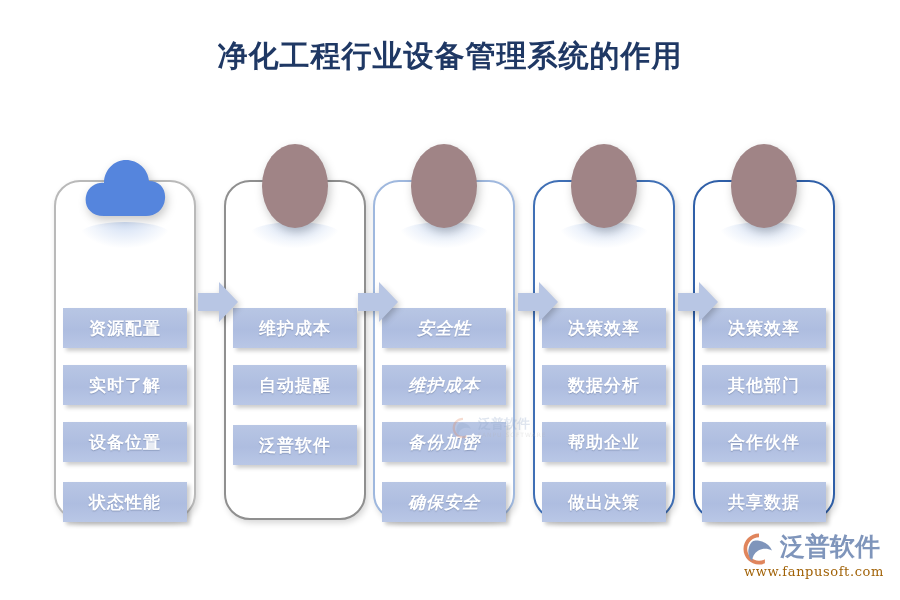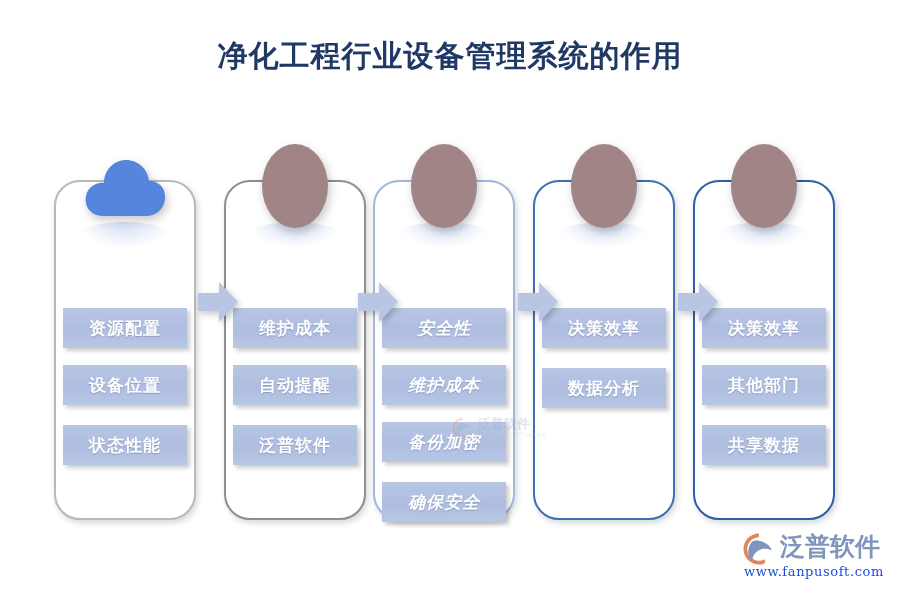--- a/index.html
+++ b/index.html
@@ -192,21 +192,21 @@
     font-weight: 700;
     color: #7f95bb;
     font-family: "DejaVu Sans", "Liberation Sans", sans-serif;
     white-space: nowrap;
   }
   .brand .b-url {
     position: absolute;
     left: 2px; top: 34px;
     font-size: 13px;
     letter-spacing: 0.6px;
-    color: #1d4ed8;
+    color: #a16207;
     font-family: "DejaVu Serif", "Liberation Serif", serif;
     white-space: nowrap;
   }
 </style>
 </head>
 <body>
 
 <div class="slide">
 
   <div class="title">净化工程行业设备管理系统的作用</div>
@@ -216,20 +216,21 @@
     <div class="column" style="left:54px;">
       <div class="card grey"></div>
       <div class="badge-glow"></div>
       <div class="badge">
         <svg viewBox="0 0 86 96" xmlns="http://www.w3.org/2000/svg">
           <path d="M22 78 C8 78 2 68 4 58 C6 48 16 44 22 45 C22 32 32 22 44 22 C56 22 66 31 67 43 C78 43 84 51 83 61 C82 72 73 78 64 78 Z" fill="#5585dd"></path>
         </svg>
       </div>
       <div class="pills">
         <div class="pill">资源配置</div>
+        <div class="pill">实时了解</div>
         <div class="pill">设备位置</div>
         <div class="pill">状态性能</div>
       </div>
     </div>
 
     <div class="arrow" style="left:198px;">
       <svg viewBox="0 0 40 44" xmlns="http://www.w3.org/2000/svg">
         <path d="M0 13 H21 V2 L40 22 L21 42 V31 H0 Z" fill="#b8c6e4"></path>
       </svg>
     </div>
@@ -281,40 +282,43 @@
       <div class="card blue-mid"></div>
       <div class="badge-glow"></div>
       <div class="badge">
         <svg viewBox="0 0 86 96" xmlns="http://www.w3.org/2000/svg">
           <ellipse cx="43" cy="48" rx="33" ry="42" fill="#a08486"></ellipse>
         </svg>
       </div>
       <div class="pills">
         <div class="pill">决策效率</div>
         <div class="pill">数据分析</div>
+        <div class="pill">帮助企业</div>
+        <div class="pill">做出决策</div>
       </div>
     </div>
 
     <div class="arrow" style="left:678px;">
       <svg viewBox="0 0 40 44" xmlns="http://www.w3.org/2000/svg">
         <path d="M0 13 H21 V2 L40 22 L21 42 V31 H0 Z" fill="#b8c6e4"></path>
       </svg>
     </div>
 
     <div class="column" style="left:693px;">
       <div class="card blue-dark"></div>
       <div class="badge-glow"></div>
       <div class="badge">
         <svg viewBox="0 0 86 96" xmlns="http://www.w3.org/2000/svg">
           <ellipse cx="43" cy="48" rx="33" ry="42" fill="#a08486"></ellipse>
         </svg>
       </div>
       <div class="pills">
         <div class="pill">决策效率</div>
         <div class="pill">其他部门</div>
+        <div class="pill">合作伙伴</div>
         <div class="pill">共享数据</div>
       </div>
     </div>
 
   </div>
 
   <div class="center-watermark">
     <div class="cw-mark">
       <svg viewBox="0 0 34 34" xmlns="http://www.w3.org/2000/svg">
         <path d="M17 1 C8 1 1 8 1 17 C1 26 8 33 17 33 C19 33 21 32.6 22.6 32 L22.6 28 C21 28.9 19 29.4 17 29.4 C10 29.4 4.6 23.9 4.6 17 C4.6 10.1 10 4.6 17 4.6 Z" fill="#e0855c"></path>

